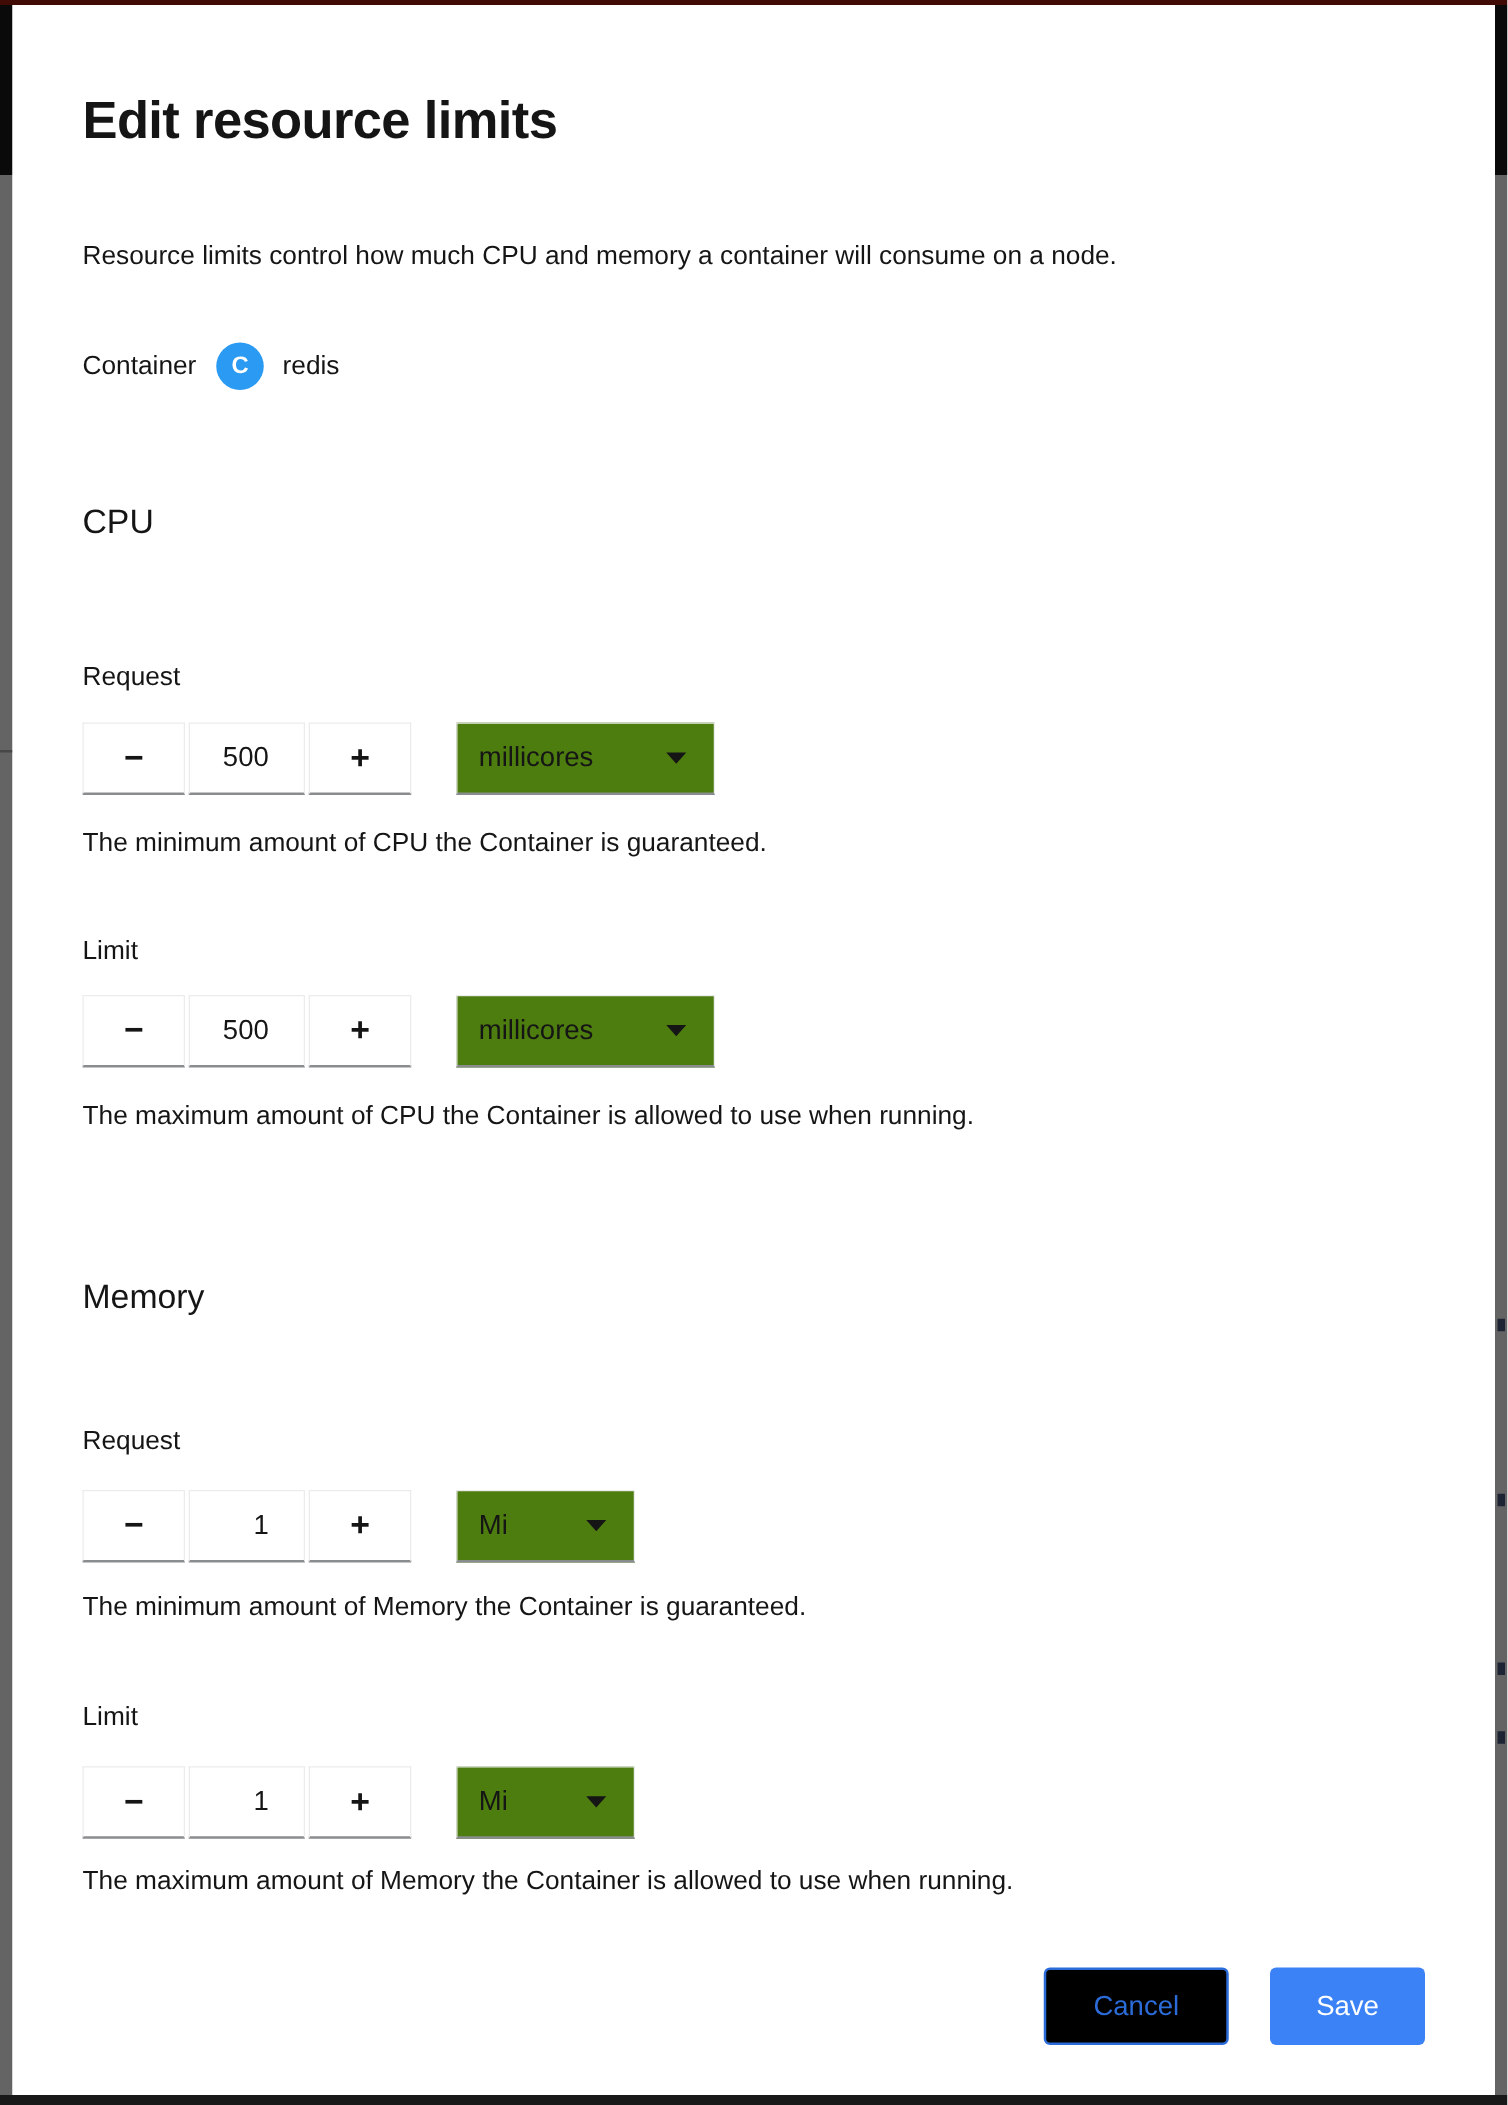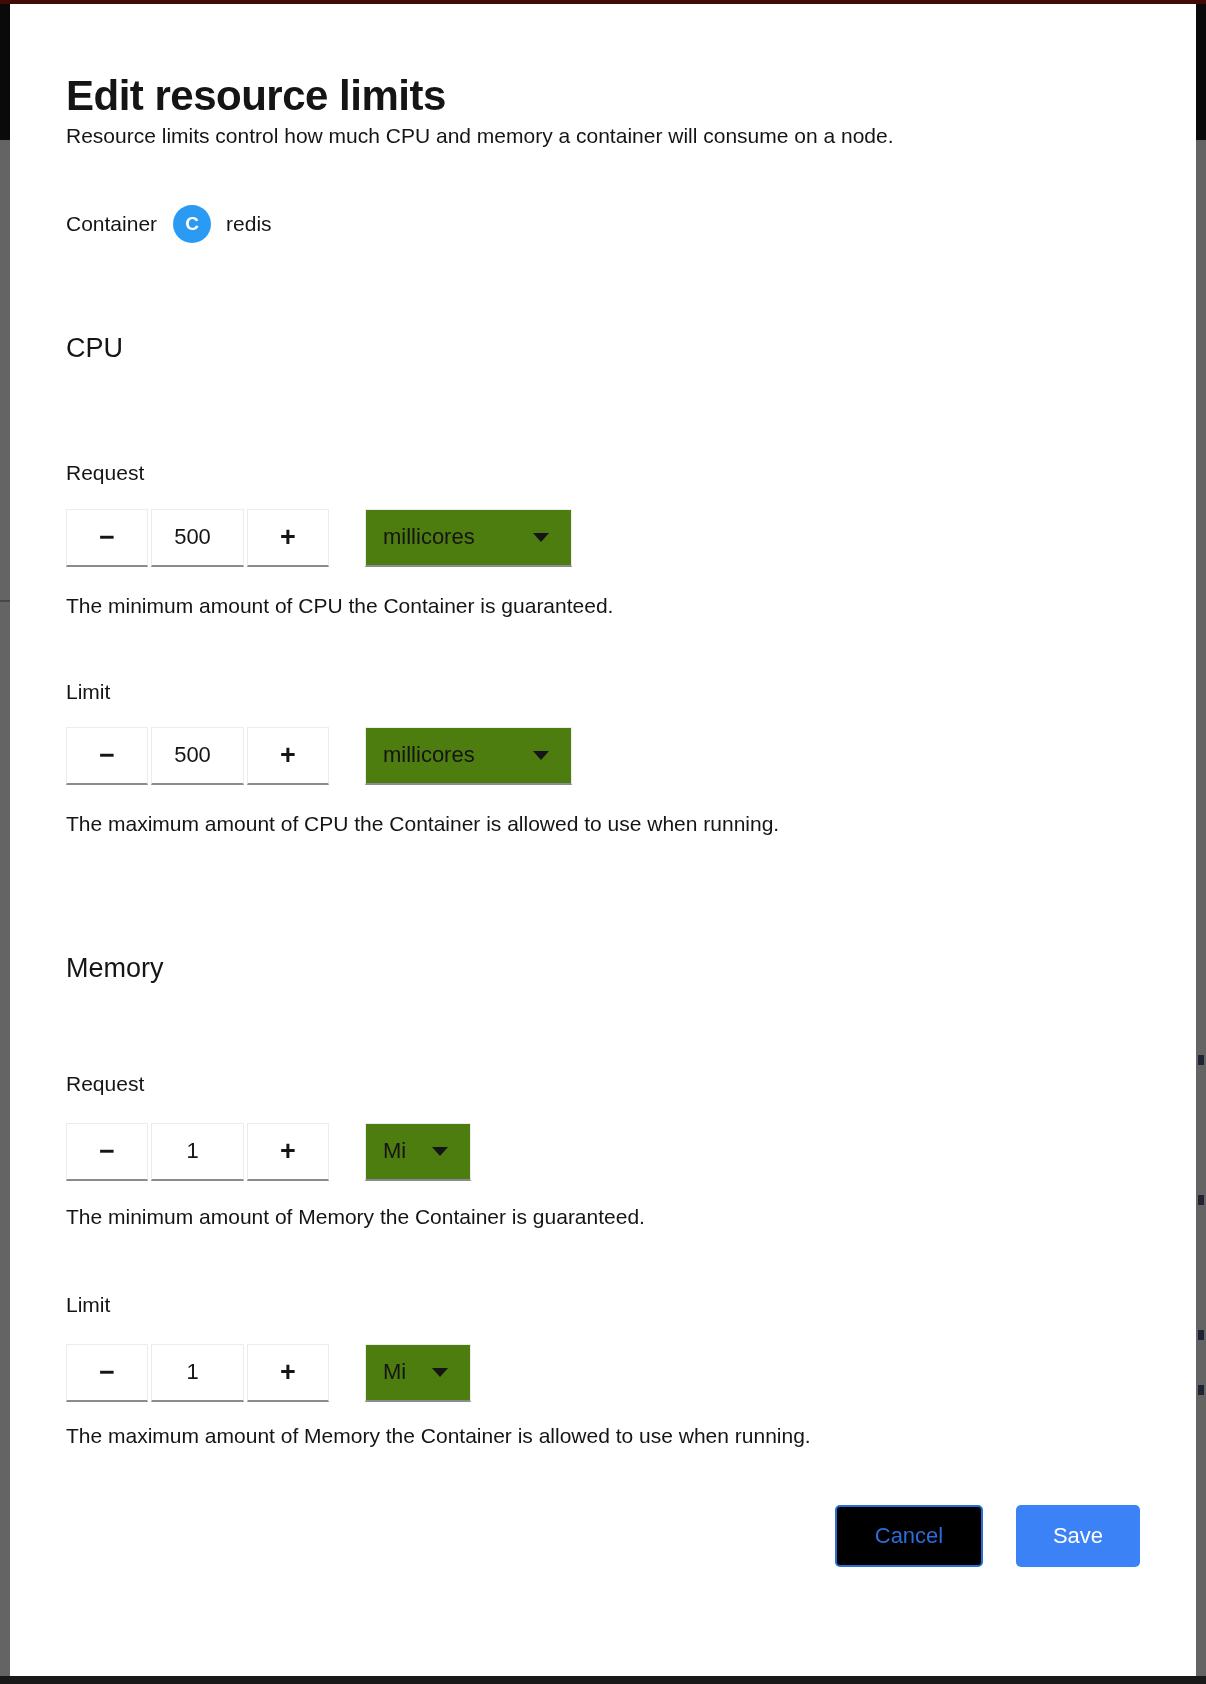--- a/index.html
+++ b/index.html
@@ -25,21 +25,21 @@
   
   .modal {
     position: absolute; left: 10px; top: 4px;
     width: 1186px; height: 1672px;
     background: #ffffff;
     padding: 66px 56px 0 56px;
   }
 
   .modal-title { font-size: 42px; line-height: 1.25; font-weight: 600; letter-spacing: -0.5px; color: #151515; }
 
-  .modal-desc { font-size: 21px; line-height: 26px; color: #151515; }
+  .modal-desc { margin-top: 69px; font-size: 21px; line-height: 26px; color: #151515; }
 
   .container-row { margin-top: 56px; display: flex; align-items: center; }
   .container-label { font-size: 21px; color: #151515; }
   .container-badge {
     width: 38px; height: 38px; border-radius: 50%;
     background: #2b9af3; color: #ffffff;
     display: flex; align-items: center; justify-content: center;
     font-size: 19px; font-weight: 600;
     margin-left: 16px;
   }
@@ -71,36 +71,36 @@
     width: 82px;
     display: flex; align-items: center; justify-content: center;
     cursor: pointer;
   }
   .stepper-btn + .stepper-input, .stepper-input + .stepper-btn { margin-left: 3px; }
   .glyph { font-size: 27px; font-weight: 700; color: #151515; line-height: 1; }
   .stepper-input {
     width: 93px;
     font-family: "Liberation Sans", "DejaVu Sans", sans-serif;
     font-size: 22px; color: #151515;
-    text-align: center; padding-right: 10px;
+    text-align: right; padding-right: 28px;
     outline: none;
   }
 
   .unit-select {
     height: 58px;
     margin-left: 36px;
     background: #4d7c0f;
     border: 1px solid #ececec;
     border-bottom: 2px solid #8a8d90;
     display: flex; align-items: center; justify-content: space-between;
     padding: 0 22px 0 17px;
     cursor: pointer;
   }
   .unit-cpu { width: 207px; }
-  .unit-mem { width: 106px; }
+  .unit-mem { width: 143px; }
   .unit-text { font-size: 22px; color: #151515; }
   .caret-down {
     width: 0; height: 0; margin-left: 18px;
     border-left: 8px solid transparent;
     border-right: 8px solid transparent;
     border-top: 9px solid #151515;
   }
 
   .helper-text { font-size: 21px; line-height: 27px; color: #151515; }
   .hlp-m25 { margin-top: 25px; }

